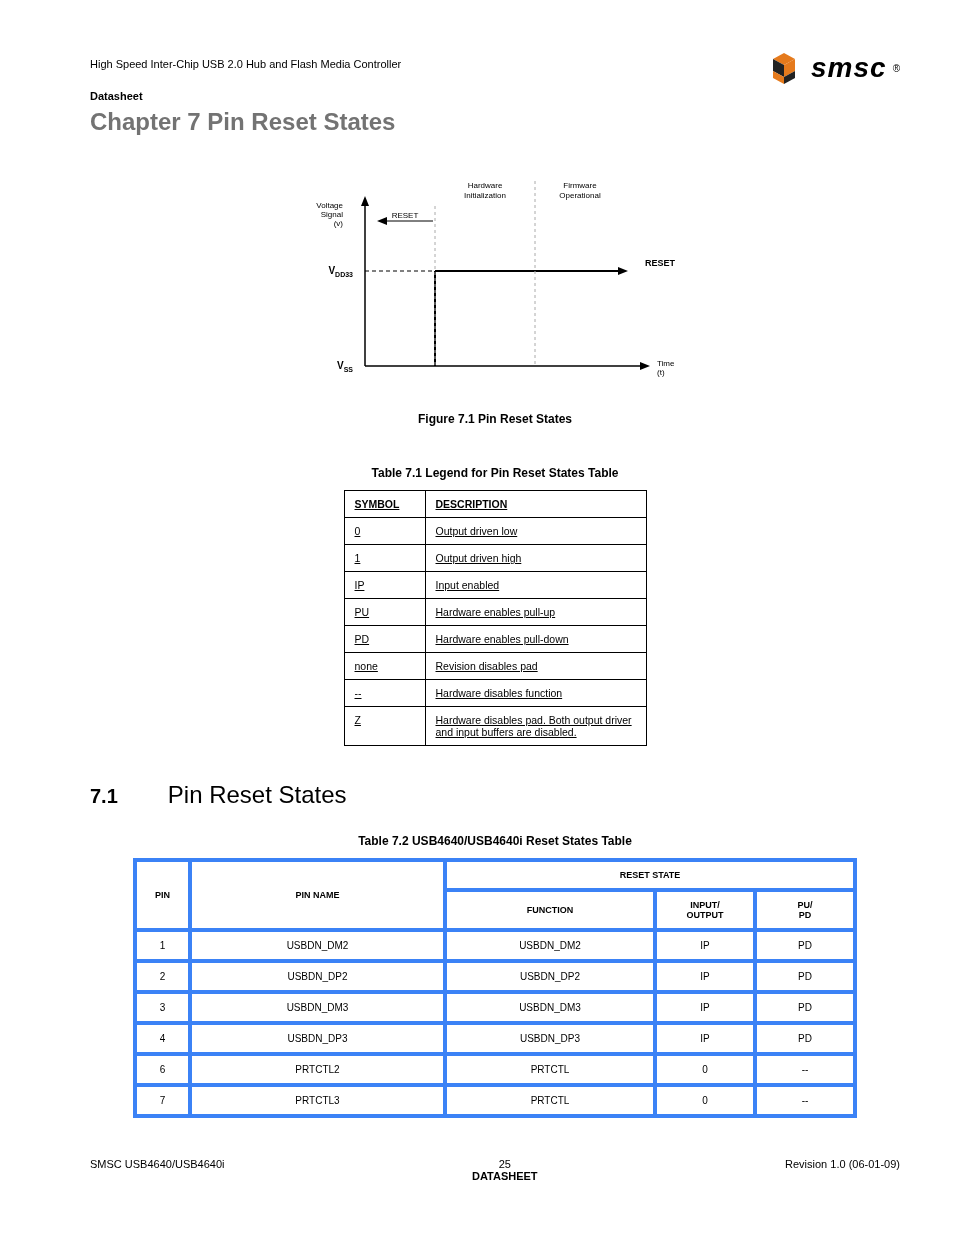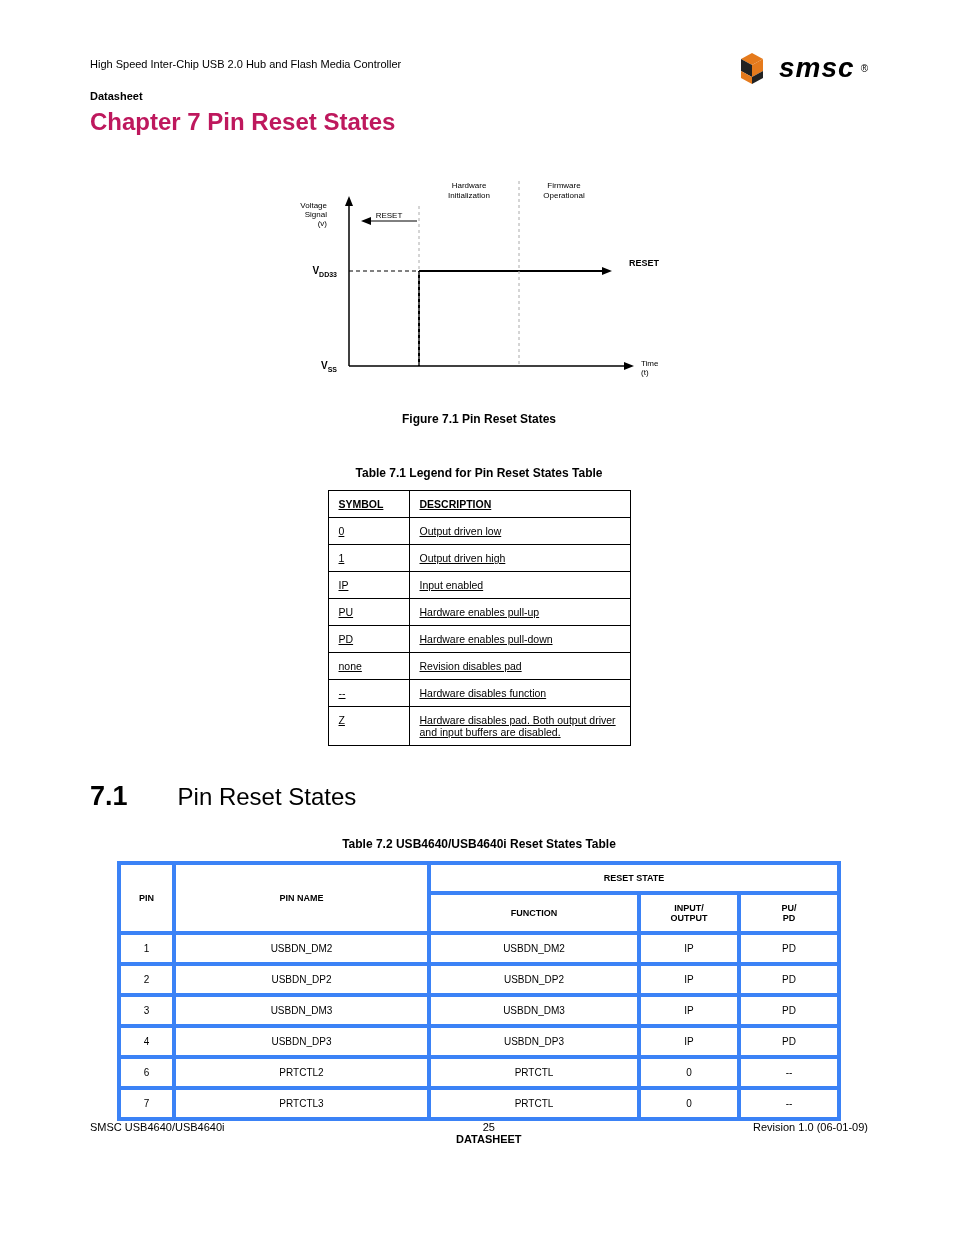--- a/index.html
+++ b/index.html
@@ -5,42 +5,42 @@
   body {
     font-family: Arial, Helvetica, sans-serif;
     margin: 0;
     padding: 0;
     background: #fff;
     color: #000;
   }
   .page {
     width: 954px;
     margin: 0 auto;
-    padding: 50px 86px 30px 90px;
+    padding: 50px 54px 30px 90px;
     box-sizing: border-box;
     position: relative;
   }
   .header-row {
     display: flex;
     justify-content: space-between;
     align-items: flex-start;
   }
   .doc-title {
     font-size: 11px;
     margin-top: 8px;
   }
   .datasheet-label {
     font-size: 11px;
     font-weight: bold;
     margin-top: 20px;
   }
   .chapter-title {
     font-size: 24px;
     font-weight: bold;
-    color: #be185d;
+    color: #737373;
     margin-top: 6px;
   }
   .logo {
     display: flex;
     align-items: center;
     gap: 6px;
   }
   .figure-wrap {
     text-align: center;
     margin-top: 40px;
@@ -69,41 +69,42 @@
     text-transform: uppercase;
   }
   .legend-table .col-sym { width: 60px; }
   .legend-table .col-desc { width: 200px; }
   .section-row {
     display: flex;
     align-items: baseline;
     margin-top: 35px;
     gap: 50px;
   }
-  .section-num { font-size: 27px; font-weight: bold; }
+  .section-num { font-size: 20px; font-weight: bold; }
   .section-title { font-size: 24px; font-weight: normal; }
   .reset-table {
     border-collapse: collapse;
     table-layout: fixed;
     margin: 0 auto;
     font-size: 10px;
     width: 720px;
   }
   .reset-table th, .reset-table td {
     border: 4px solid #3b82f6;
     padding: 8px 4px;
     text-align: center;
     vertical-align: middle;
   }
   .reset-table th { font-weight: bold; font-size: 9px; }
   .reset-table .dbl-left { border-left: 3px double #000; }
   .footer {
     display: flex;
     justify-content: space-between;
     font-size: 11px;
+    margin-top: 40px;
   }
   .footer-center { text-align: center; flex:1; }
   .footer-center .ds { font-weight: bold; font-size: 11px; }
 </style>
 </head>
 <body>
 
 <div class="page">
   <div class="header-row">
     <div>

